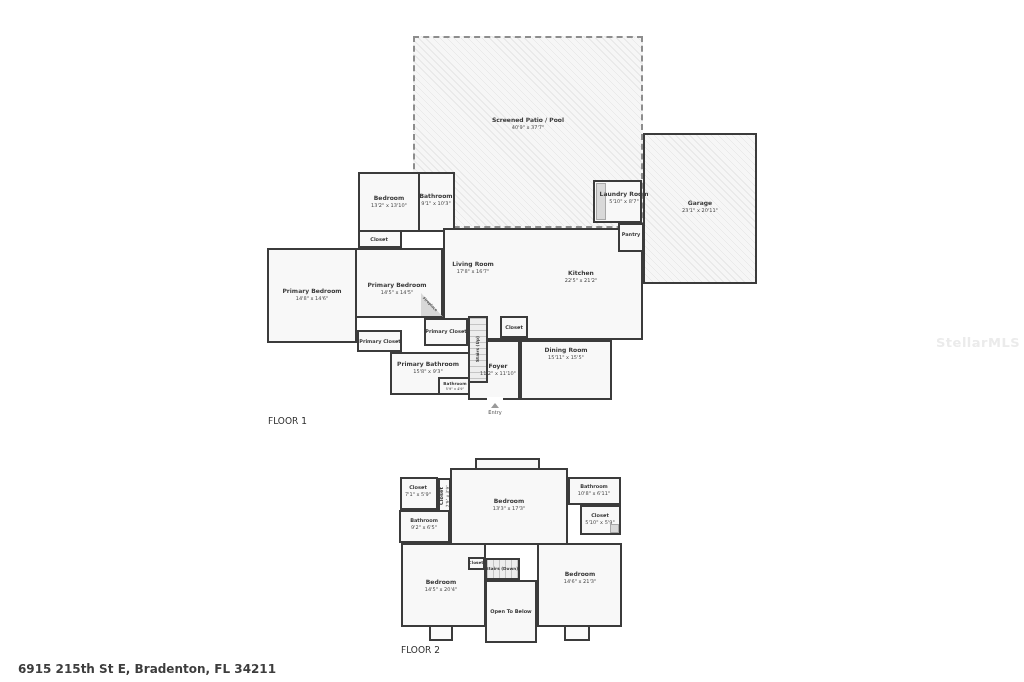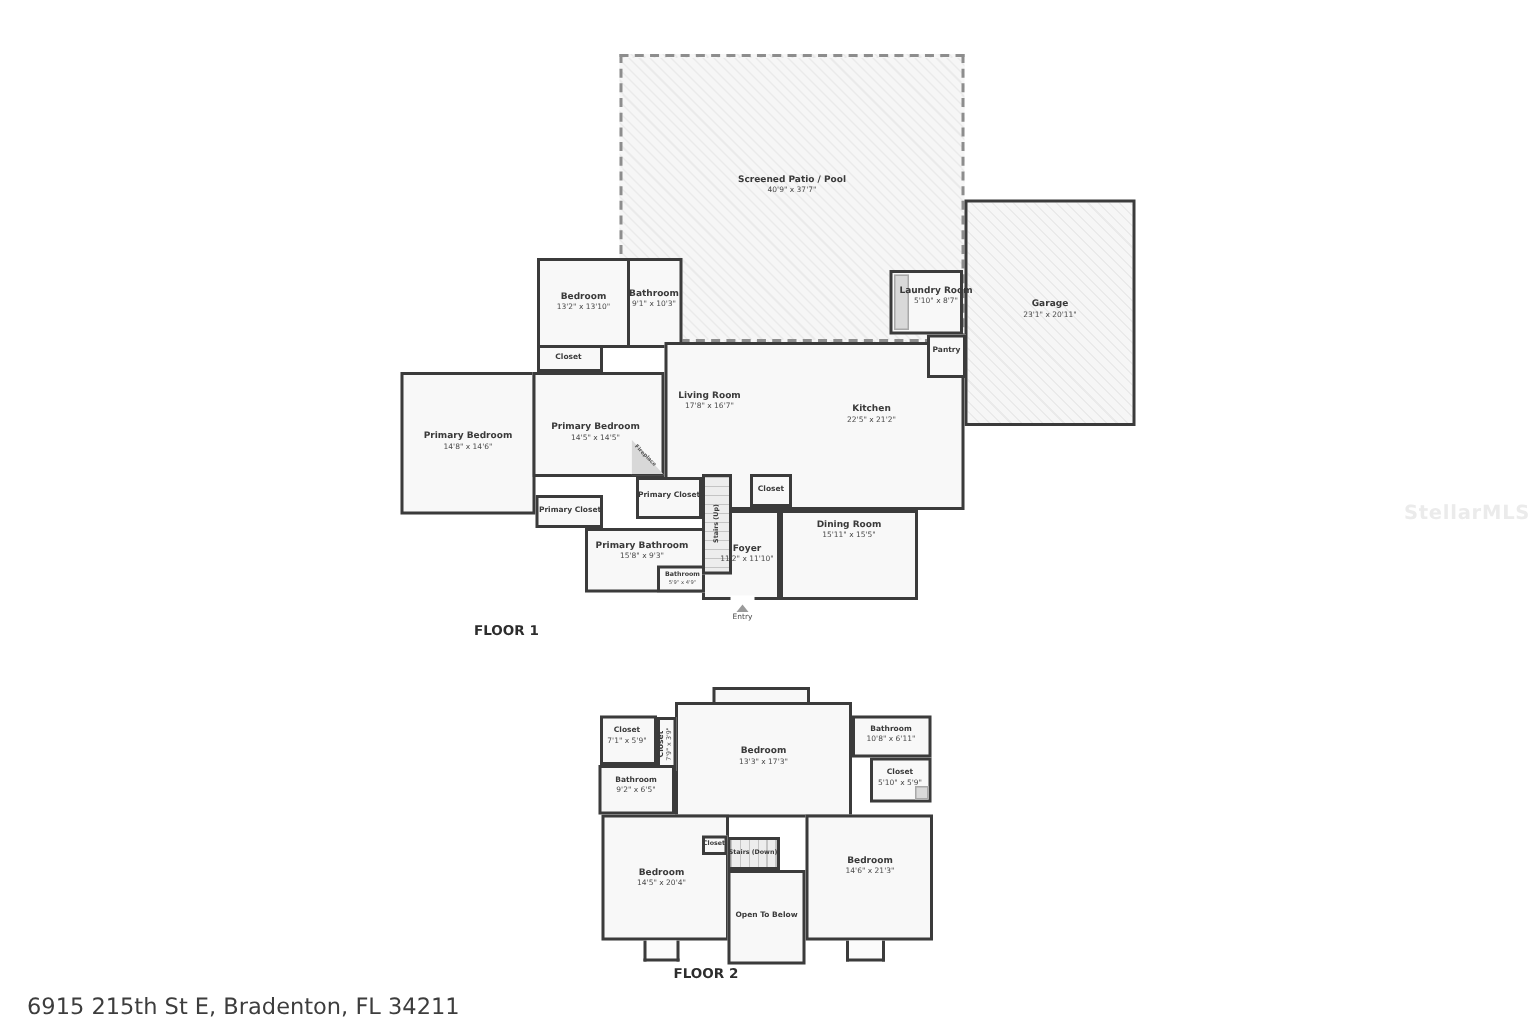--- a/index.html
+++ b/index.html
@@ -26,24 +26,24 @@
   
   .lbl { position:absolute; transform:translate(-50%,-50%); text-align:center;
          color:#3a3a3a; white-space:nowrap; line-height:1.4; z-index:5; }
   .nm { font-size:6px; font-weight:bold; }
   .dm { font-size:5px; color:#4a4a4a; }
   .sm .nm { font-size:5px; }
   .xs { transform:translate(-50%,-50%) scale(0.7); }
   .rot90 { transform:translate(-50%,-50%) rotate(-90deg) scale(0.85); }
   .fire { transform:translate(-50%,-50%) rotate(45deg) scale(0.6); color:#555; }
 
-  .floor-title { position:absolute; font-size:9px; font-weight:bold; color:#2d2d2d; z-index:6;margin-left:48px; }
+  .floor-title { position:absolute; font-size:9px; font-weight:normal; color:#2d2d2d; z-index:6; }
   .watermark { position:absolute; left:936px; top:335px; font-size:13px; font-weight:bold;
                color:#ebebeb; letter-spacing:0.5px; z-index:2; }
-  .footer-address { position:absolute; left:18px; top:662px; font-size:15px; font-weight:normal; color:#3d3d3d; }
+  .footer-address { position:absolute; left:18px; top:662px; font-size:12px; font-weight:bold; color:#3d3d3d; }
   .footer-disclaimer { position:absolute; left:352px; top:666px; font-size:8px; font-weight:bold; color:#4a4a4a; }
 </style>
 </head>
 <body>
 
 <div class="canvas">
 
   <div class="watermark">StellarMLS</div>
 
   <div class="rect screen hatch" style="left:413px;top:36px;width:230px;height:192px"></div>

